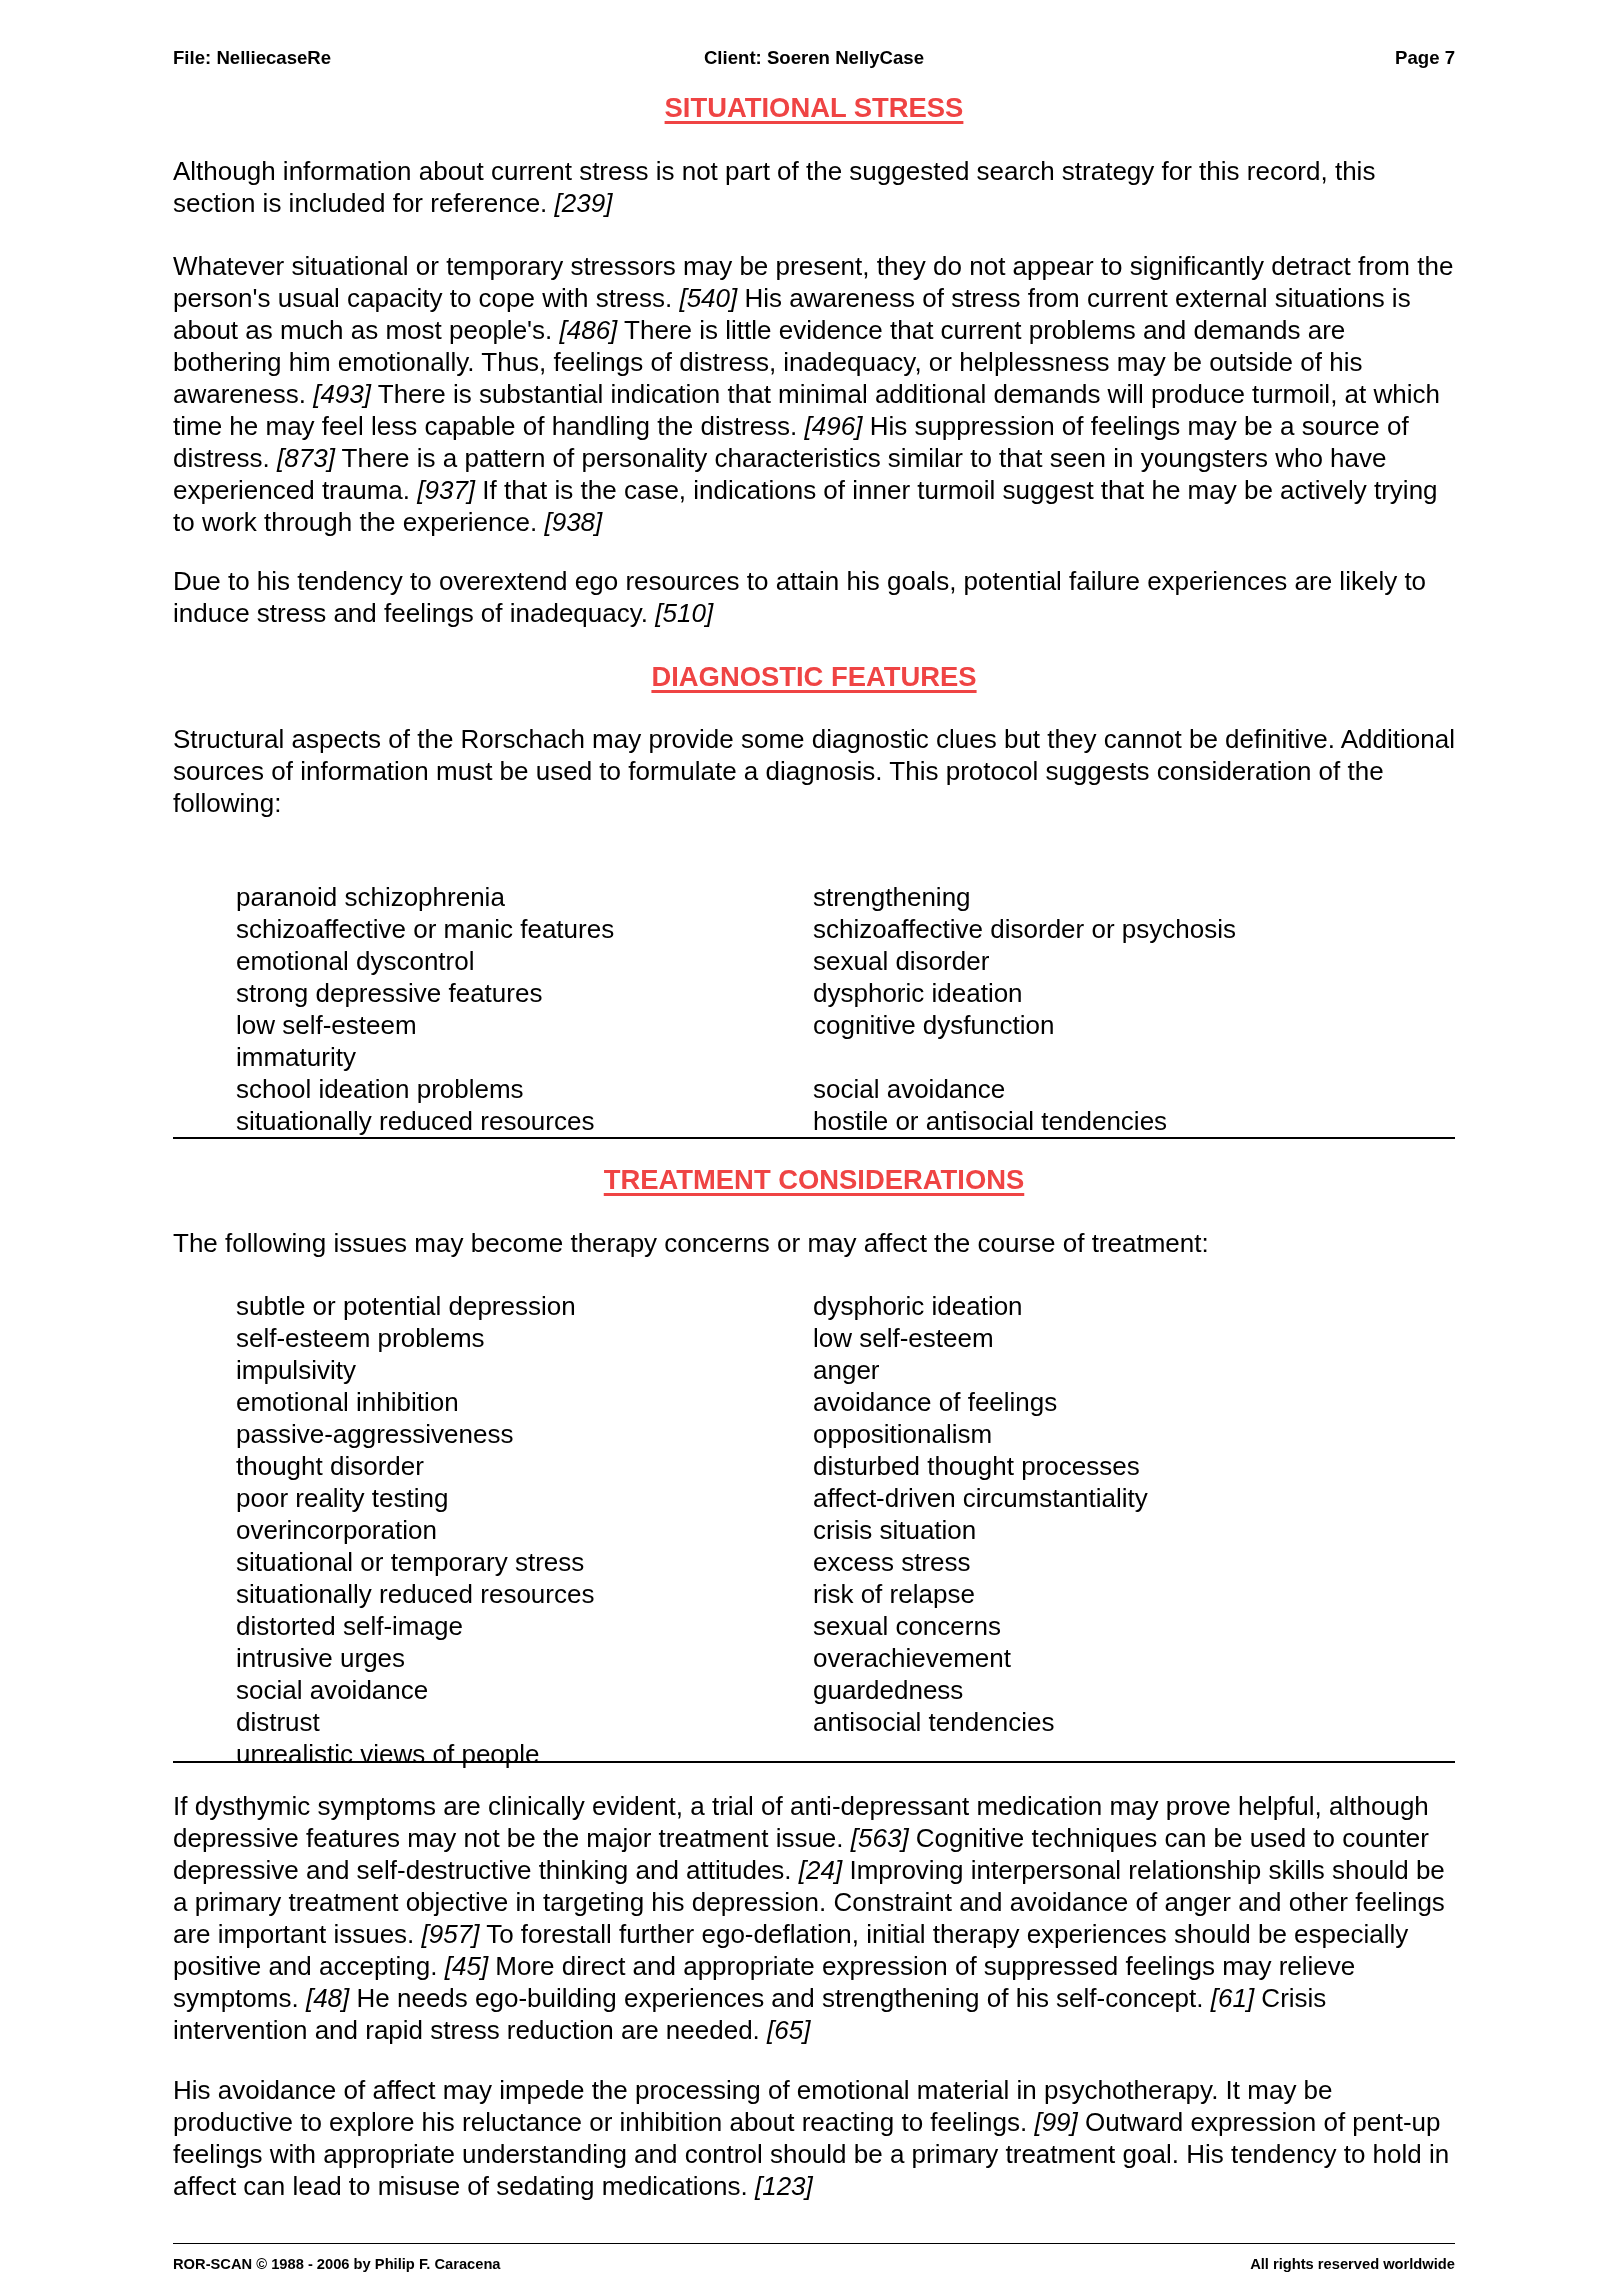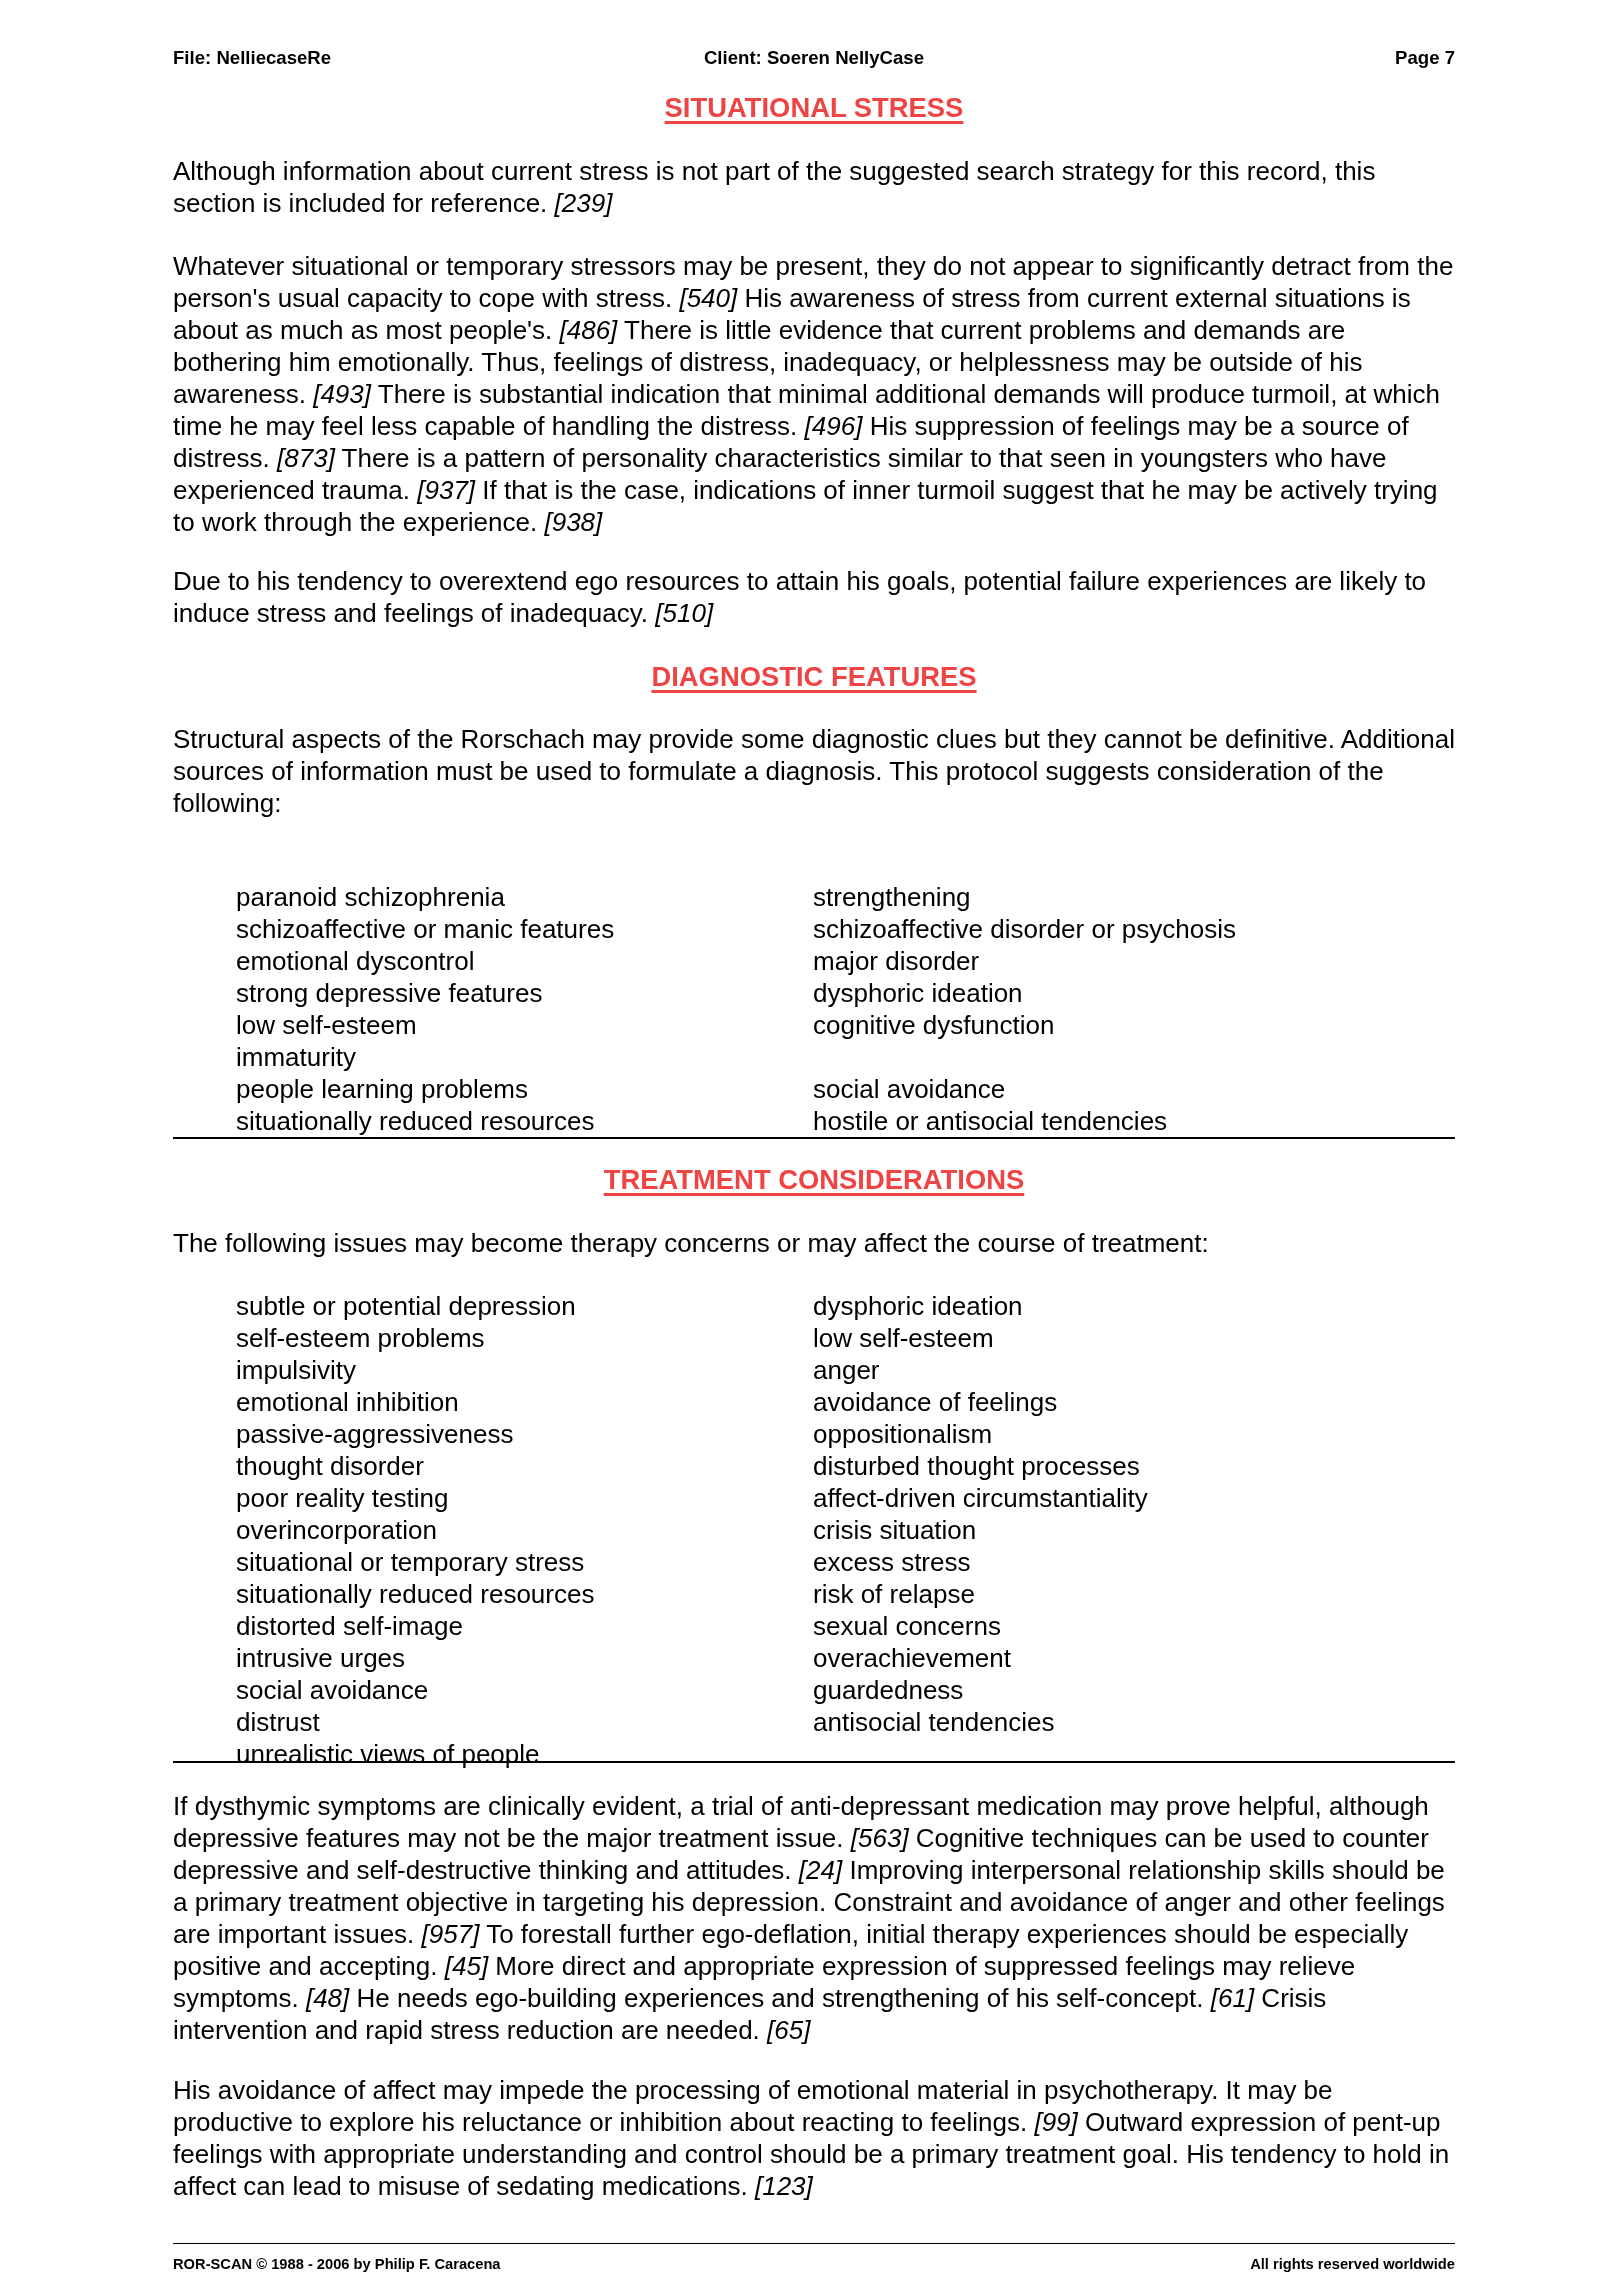--- a/index.html
+++ b/index.html
@@ -108,35 +108,35 @@
       <div class="row">
         <div class="col-a">paranoid schizophrenia</div>
         <div class="col-b">strengthening</div>
       </div>
       <div class="row">
         <div class="col-a">schizoaffective or manic features</div>
         <div class="col-b">schizoaffective disorder or psychosis</div>
       </div>
       <div class="row">
         <div class="col-a">emotional dyscontrol</div>
-        <div class="col-b">major disorder</div>
+        <div class="col-b">sexual disorder</div>
       </div>
       <div class="row">
         <div class="col-a">strong depressive features</div>
         <div class="col-b">dysphoric ideation</div>
       </div>
       <div class="row">
         <div class="col-a">low self-esteem</div>
         <div class="col-b">cognitive dysfunction</div>
       </div>
       <div class="row">
         <div class="col-b">immaturity</div>
       </div>
       <div class="row">
-        <div class="col-a">people learning problems</div>
+        <div class="col-a">school ideation problems</div>
         <div class="col-b">social avoidance</div>
       </div>
       <div class="row">
         <div class="col-a">situationally reduced resources</div>
         <div class="col-b">hostile or antisocial tendencies</div>
       </div>
     </div>
 
   <div class="rule" style="top:1137px;"></div>
 

